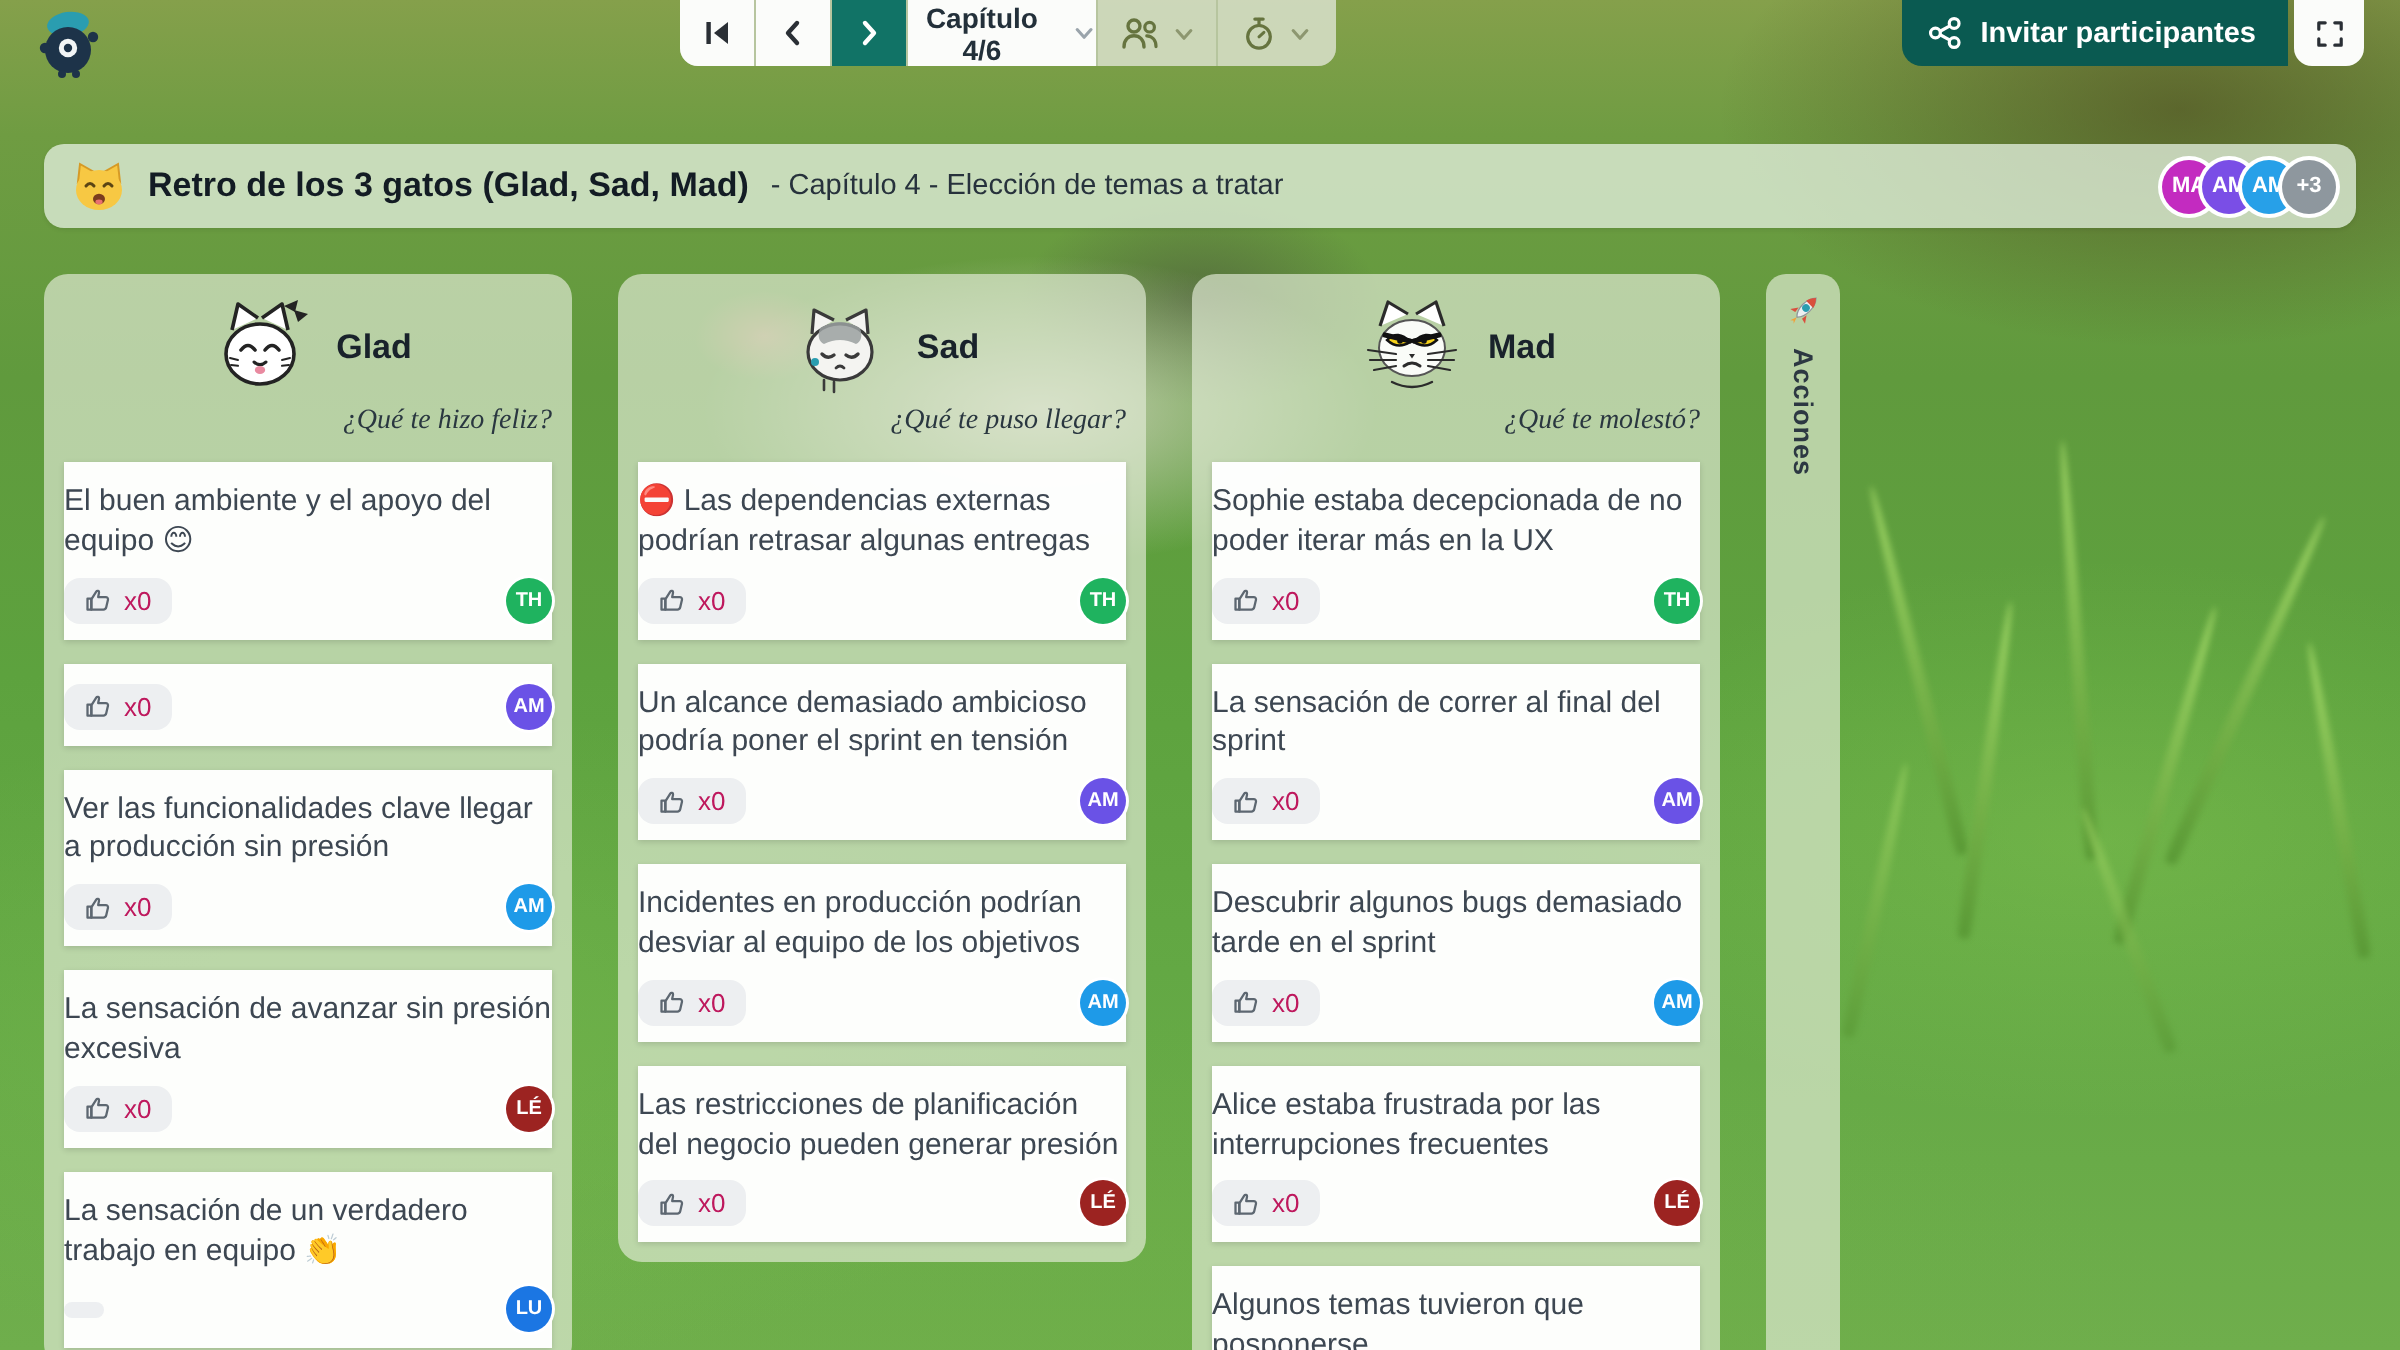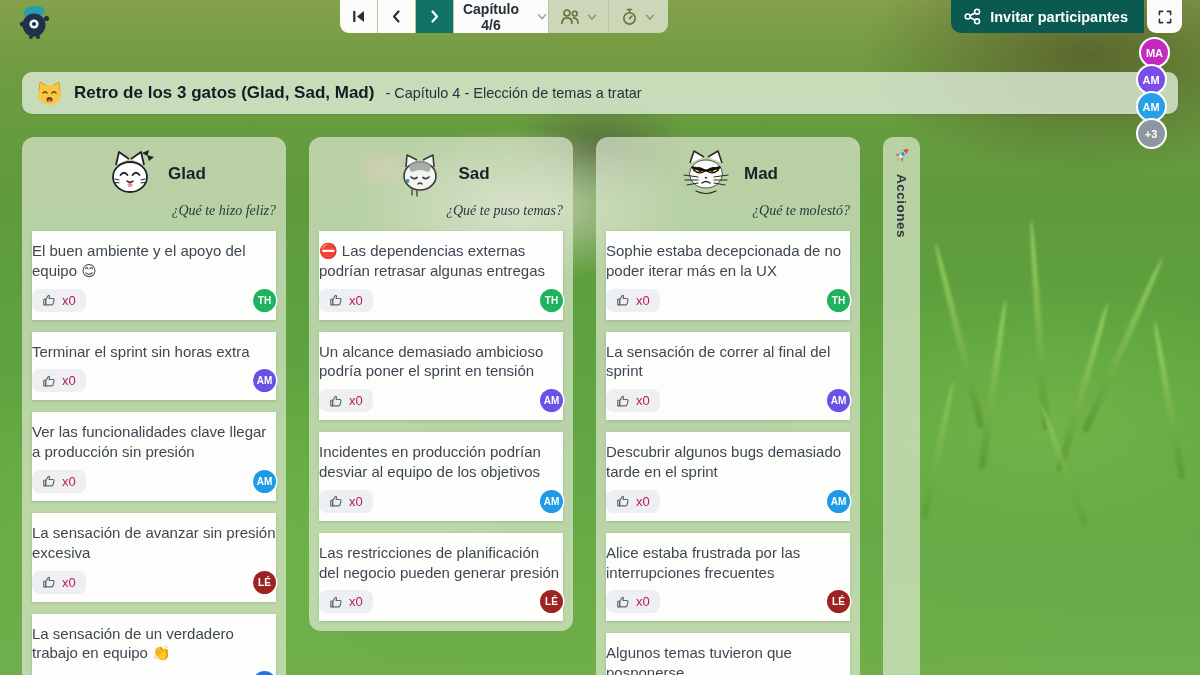--- a/index.html
+++ b/index.html
@@ -46,21 +46,21 @@
     font-family:"Liberation Sans","DejaVu Sans",sans-serif; }
   .fullscreen { height:33px; width:35px; border:none; cursor:pointer; display:flex; align-items:center; justify-content:center;
     background:#fbfcfa; border-radius:0 0 9px 9px; }
 
   
   .titlebar { position:absolute; left:22px; top:72px; width:1156px; height:42px;
     background:rgba(226,238,221,.78); border-radius:10px; display:flex; align-items:center; padding:0 10px 0 14px; gap:11px;
     box-shadow:0 1px 2px rgba(0,0,0,.08); }
   .titlebar h1 { font-size:17px; font-weight:800; color:#131c24; white-space:nowrap; }
   .titlebar .sub { font-size:14.5px; color:#27323c; white-space:nowrap; }
-  .avatars { margin-left:auto; display:flex; align-items:center;flex-direction:column; }
+  .avatars { margin-left:auto; display:flex; align-items:center; }
   .avatar { width:27px; height:27px; border-radius:50%; color:#fff; font-size:11px; font-weight:700;
     display:flex; align-items:center; justify-content:center; box-shadow:0 0 0 2px #fff; margin-left:-7px; }
   .avatar:first-child { margin-left:0; }
   .avatar.more { background:#8e979e; }
 
   
   .board { position:absolute; left:22px; top:137px; width:1156px; height:600px; display:flex; gap:23px; align-items:flex-start; }
   .column { width:264px; background:rgba(225,234,213,.68); border-radius:12px; padding:12px 10px 10px; flex:none; }
   .col-title { display:flex; align-items:center; justify-content:center; gap:10px; }
   .col-title h2 { font-size:17px; font-weight:800; color:#19222b; }
@@ -225,21 +225,20 @@
           <path d="M2 7.2 h2.2 v6.3 H2 z" fill="none" stroke="#5d6771" stroke-width="1.3" stroke-linejoin="round"></path>
           <path d="M4.2 12.8 V7.6 L7 3.2 c.5-.8 1.8-.4 1.6.6 L8.1 6.3 h4.3 c.9 0 1.5.8 1.3 1.6 l-1 4.3 c-.2.8-.8 1.3-1.6 1.3 H4.2 z" fill="none" stroke="#5d6771" stroke-width="1.3" stroke-linejoin="round"></path>
         </svg>
         <span>x0</span>
       </button>
       <span class="avatar sm" style="background: rgb(31, 179, 95);">TH</span>
     </div>
   </article>
 
   <article class="card">
-    <p class="card-text">Terminar el sprint sin horas extra</p>
     <div class="card-foot">
       <button class="vote">
         <svg width="14" height="14" viewBox="0 0 16 16">
           <path d="M2 7.2 h2.2 v6.3 H2 z" fill="none" stroke="#5d6771" stroke-width="1.3" stroke-linejoin="round"></path>
           <path d="M4.2 12.8 V7.6 L7 3.2 c.5-.8 1.8-.4 1.6.6 L8.1 6.3 h4.3 c.9 0 1.5.8 1.3 1.6 l-1 4.3 c-.2.8-.8 1.3-1.6 1.3 H4.2 z" fill="none" stroke="#5d6771" stroke-width="1.3" stroke-linejoin="round"></path>
         </svg>
         <span>x0</span>
       </button>
       <span class="avatar sm" style="background: rgb(106, 82, 230);">AM</span>
     </div>
@@ -298,21 +297,21 @@
     <path d="M18 15 q10 -6 20 0 q2 6 -2 8 q-8 -4 -16 0 q-4 -2 -2 -8 z" fill="#9aa0a0" opacity=".85"></path>
     <path d="M19 28 q3 3 6 .5" fill="none" stroke="#3a3a3a" stroke-width="1.7" stroke-linecap="round"></path>
     <path d="M31 28.5 q3 2.5 6 -.5" fill="none" stroke="#3a3a3a" stroke-width="1.7" stroke-linecap="round"></path>
     <path d="M26 35 q2 -2 4 0" fill="none" stroke="#3a3a3a" stroke-width="1.4" stroke-linecap="round"></path>
     <circle cx="15.5" cy="32" r="2" fill="#2a9db0"></circle>
     <path d="M20 41 v5 M25 42 v5" stroke="#3a3a3a" stroke-width="1.3" stroke-linecap="round"></path>
   </svg>
             </span>
         <h2>Sad</h2>
       </div>
-      <p class="col-q">¿Qué te puso temas?</p>
+      <p class="col-q">¿Qué te puso llegar?</p>
     </header>
     <div class="cards">
   <article class="card">
     <p class="card-text">⛔ Las dependencias externas podrían retrasar algunas entregas</p>
     <div class="card-foot">
       <button class="vote">
         <svg width="14" height="14" viewBox="0 0 16 16">
           <path d="M2 7.2 h2.2 v6.3 H2 z" fill="none" stroke="#5d6771" stroke-width="1.3" stroke-linejoin="round"></path>
           <path d="M4.2 12.8 V7.6 L7 3.2 c.5-.8 1.8-.4 1.6.6 L8.1 6.3 h4.3 c.9 0 1.5.8 1.3 1.6 l-1 4.3 c-.2.8-.8 1.3-1.6 1.3 H4.2 z" fill="none" stroke="#5d6771" stroke-width="1.3" stroke-linejoin="round"></path>
         </svg>

